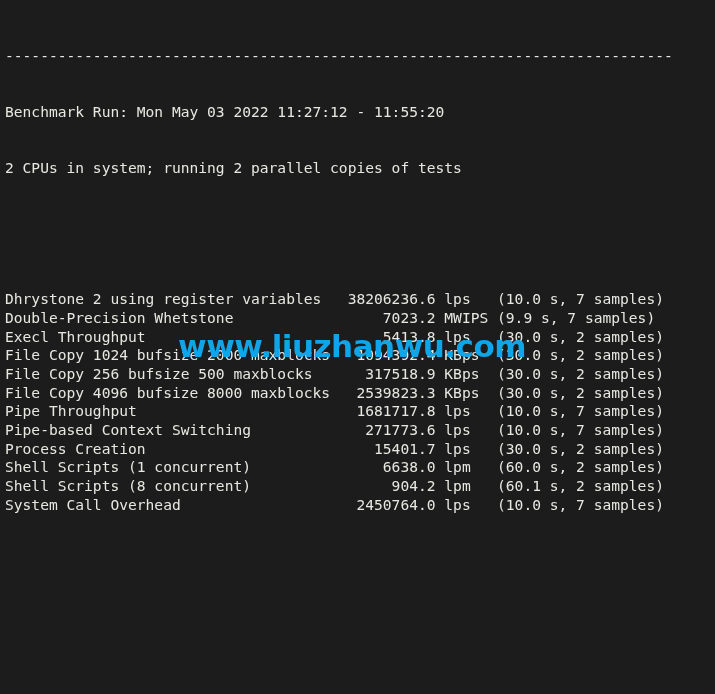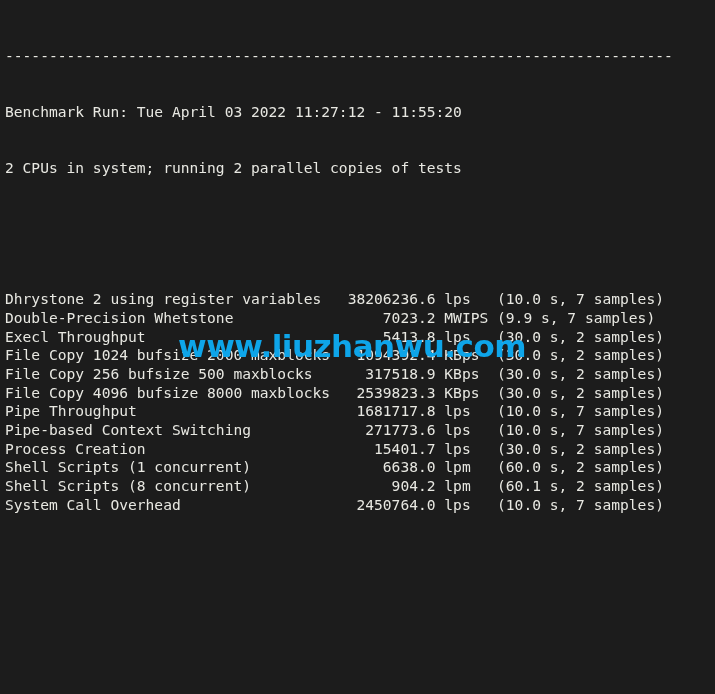--- a/index.html
+++ b/index.html
@@ -47,21 +47,21 @@
   }
 </style>
 </head>
 <body>
 
 <div id="terminal">
 
   <div class="screen">
 
     <div class="line">----------------------------------------------------------------------------</div>
-    <div class="line">Benchmark Run: Tue April 03 2022 11:27:12 - 11:55:20</div>
+    <div class="line">Benchmark Run: Mon May 03 2022 11:27:12 - 11:55:20</div>
     <div class="line">2 CPUs in system; running 2 parallel copies of tests</div>
     <div class="blank"></div>
 
     <div id="raw-results"><div class="line">Dhrystone 2 using register variables   38206236.6 lps   (10.0 s, 7 samples)</div><div class="line">Double-Precision Whetstone                 7023.2 MWIPS (9.9 s, 7 samples)</div><div class="line">Execl Throughput                           5413.8 lps   (30.0 s, 2 samples)</div><div class="line">File Copy 1024 bufsize 2000 maxblocks   1094392.4 KBps  (30.0 s, 2 samples)</div><div class="line">File Copy 256 bufsize 500 maxblocks      317518.9 KBps  (30.0 s, 2 samples)</div><div class="line">File Copy 4096 bufsize 8000 maxblocks   2539823.3 KBps  (30.0 s, 2 samples)</div><div class="line">Pipe Throughput                         1681717.8 lps   (10.0 s, 7 samples)</div><div class="line">Pipe-based Context Switching             271773.6 lps   (10.0 s, 7 samples)</div><div class="line">Process Creation                          15401.7 lps   (30.0 s, 2 samples)</div><div class="line">Shell Scripts (1 concurrent)               6638.0 lpm   (60.0 s, 2 samples)</div><div class="line">Shell Scripts (8 concurrent)                904.2 lpm   (60.1 s, 2 samples)</div><div class="line">System Call Overhead                    2450764.0 lps   (10.0 s, 7 samples)</div></div>
 
     <div class="blank"></div>
 
 
     
 

